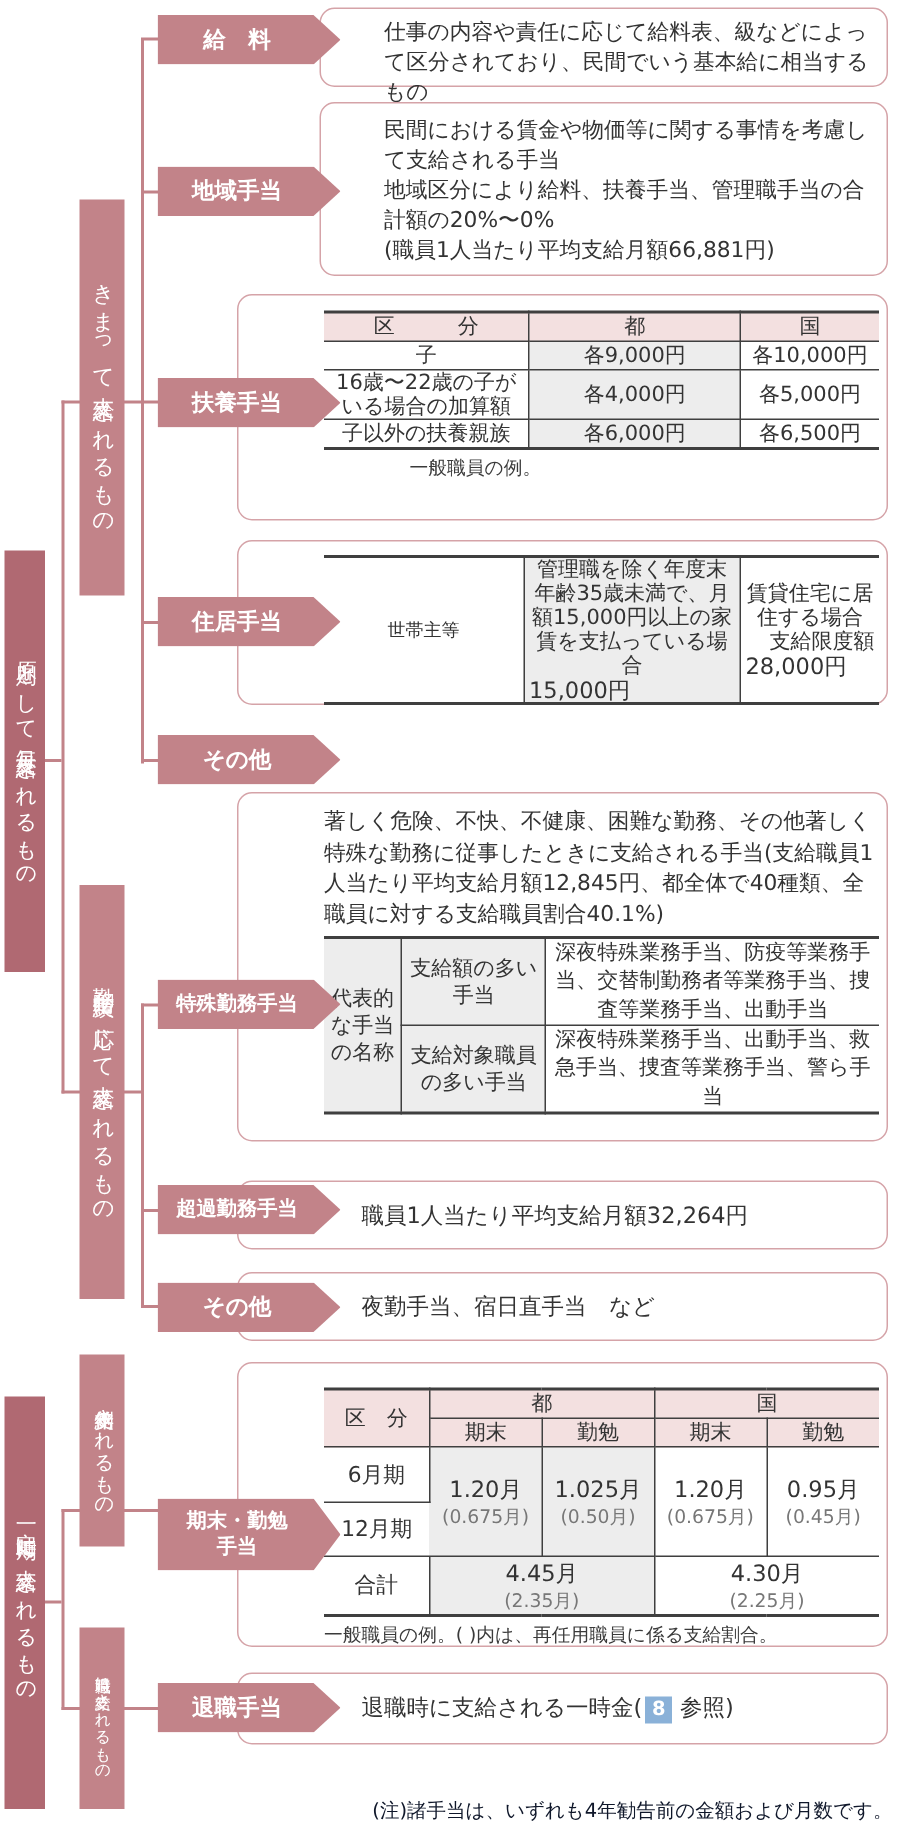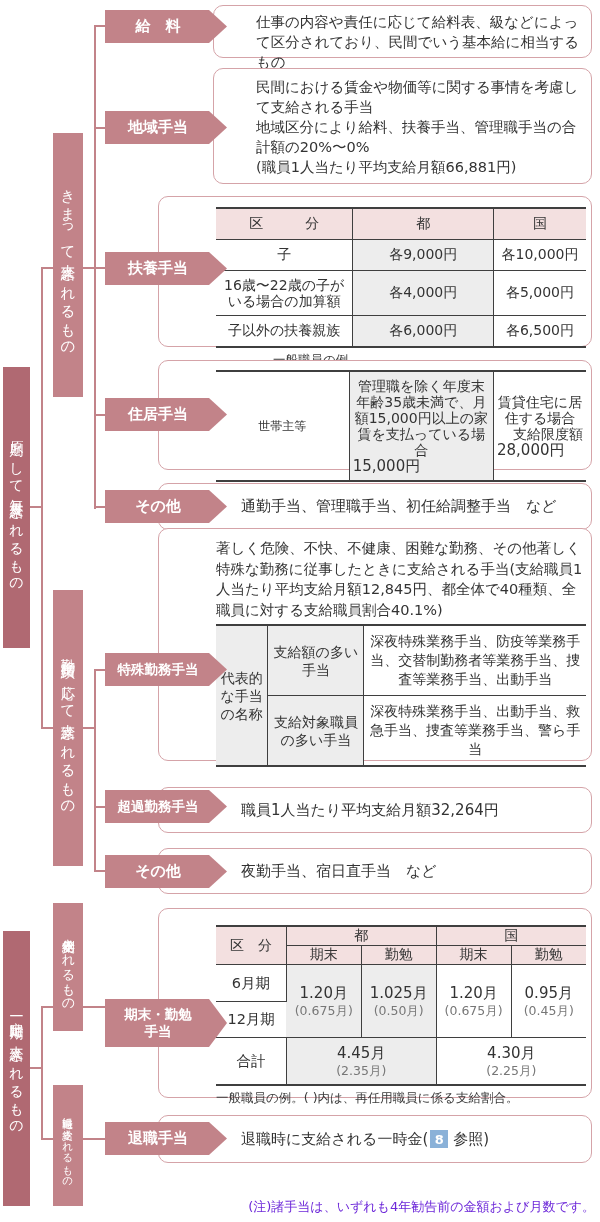--- a/index.html
+++ b/index.html
@@ -35,37 +35,37 @@
         border-radius:10px;z-index:1;}
   .cbox.narrow{left:213px;} .cbox.wide{left:158px;}
   .cbox .txt{padding:6px 10px 6px 42px;font-size:14.5px;line-height:20px;}
   .cbox.flexc{display:flex;align-items:center;}
   .cbox.flexc .txt2{padding-left:82px;font-size:15px;}
 
   
   table.dt{border-collapse:collapse;table-layout:fixed;width:370px;
            border-top:2px solid var(--tbl);border-bottom:2px solid var(--tbl);}
   table.dt td,table.dt th{border-bottom:1px solid var(--tbl);border-right:1px solid var(--tbl);
-           font-weight:normal;text-align:center;vertical-align:middle;padding:6px 3px;font-size:14px;}
+           font-weight:normal;text-align:center;vertical-align:middle;padding:0 3px;font-size:14px;}
   table.dt tr>*:last-child{border-right:none;}
   table.dt tr:last-child>*{border-bottom:none;}
   .ph{background:var(--header-pink);}
   .gc{background:var(--cell-gray);}
   .tblwrap{margin:10px 8px 0 57px;}
   .note{font-size:12.5px;margin:4px 0 0 57px;color:#3a3a3a;}
 
   .small13{font-size:13px;line-height:16px;}
   .amt{font-size:15px;text-align:left;display:block;padding-right:2px;}
   .leftcell{text-align:left;}
   .sub{font-size:12.5px;color:#777;line-height:15px;}
   .main{font-size:15px;line-height:19px;}
 
   .badge{display:inline-flex;align-items:center;justify-content:center;width:18px;height:18px;
          background:var(--ref-blue);color:#fff;font-size:13px;font-weight:bold;margin:0 5px 0 2px;}
-  .footnote{position:absolute;top:1198px;right:5px;font-size:13px;color:#6d28d9;}
+  .footnote{position:absolute;top:1198px;right:5px;font-size:13px;color:#0f172a;}
 </style>
 </head>
 <body>
 
 <div class="canvas">
 
   <div class="vline" style="left:94px;top:26px;height:483px"></div>
   <div class="hline" style="left:94px;top:25px;width:12px"></div>
   <div class="hline" style="left:94px;top:127px;width:12px"></div>
   <div class="hline" style="left:41px;top:267px;width:65px"></div>
@@ -201,23 +201,20 @@
             <div>賃貸住宅に居住する場合</div>
             <div style="text-align:right">支給限度額</div>
             <span class="amt">28,000円</span>
           </td>
         </tr>
       </tbody>
         </table>
     </div>
   </div>
 
-  <div class="cbox wide flexc" style="top:483px;height:47px">
-    <p class="txt2">通勤手当、管理職手当、初任給調整手当　など</p>
-  </div>
 
   <div class="cbox wide" style="top:528px;height:233px">
     <div class="tblwrap" style="margin-top:9px">
       <p style="font-size:14.5px;line-height:20.5px;margin-bottom:4px">著しく危険、不快、不健康、困難な勤務、その他著しく特殊な勤務に従事したときに支給される手当(支給職員1人当たり平均支給月額12,845円、都全体で40種類、全職員に対する支給職員割合40.1%)</p>
       <table class="dt">
         <colgroup>
             <col style="width:14%">
             <col style="width:26%">
             <col style="width:60%">
           </colgroup>

